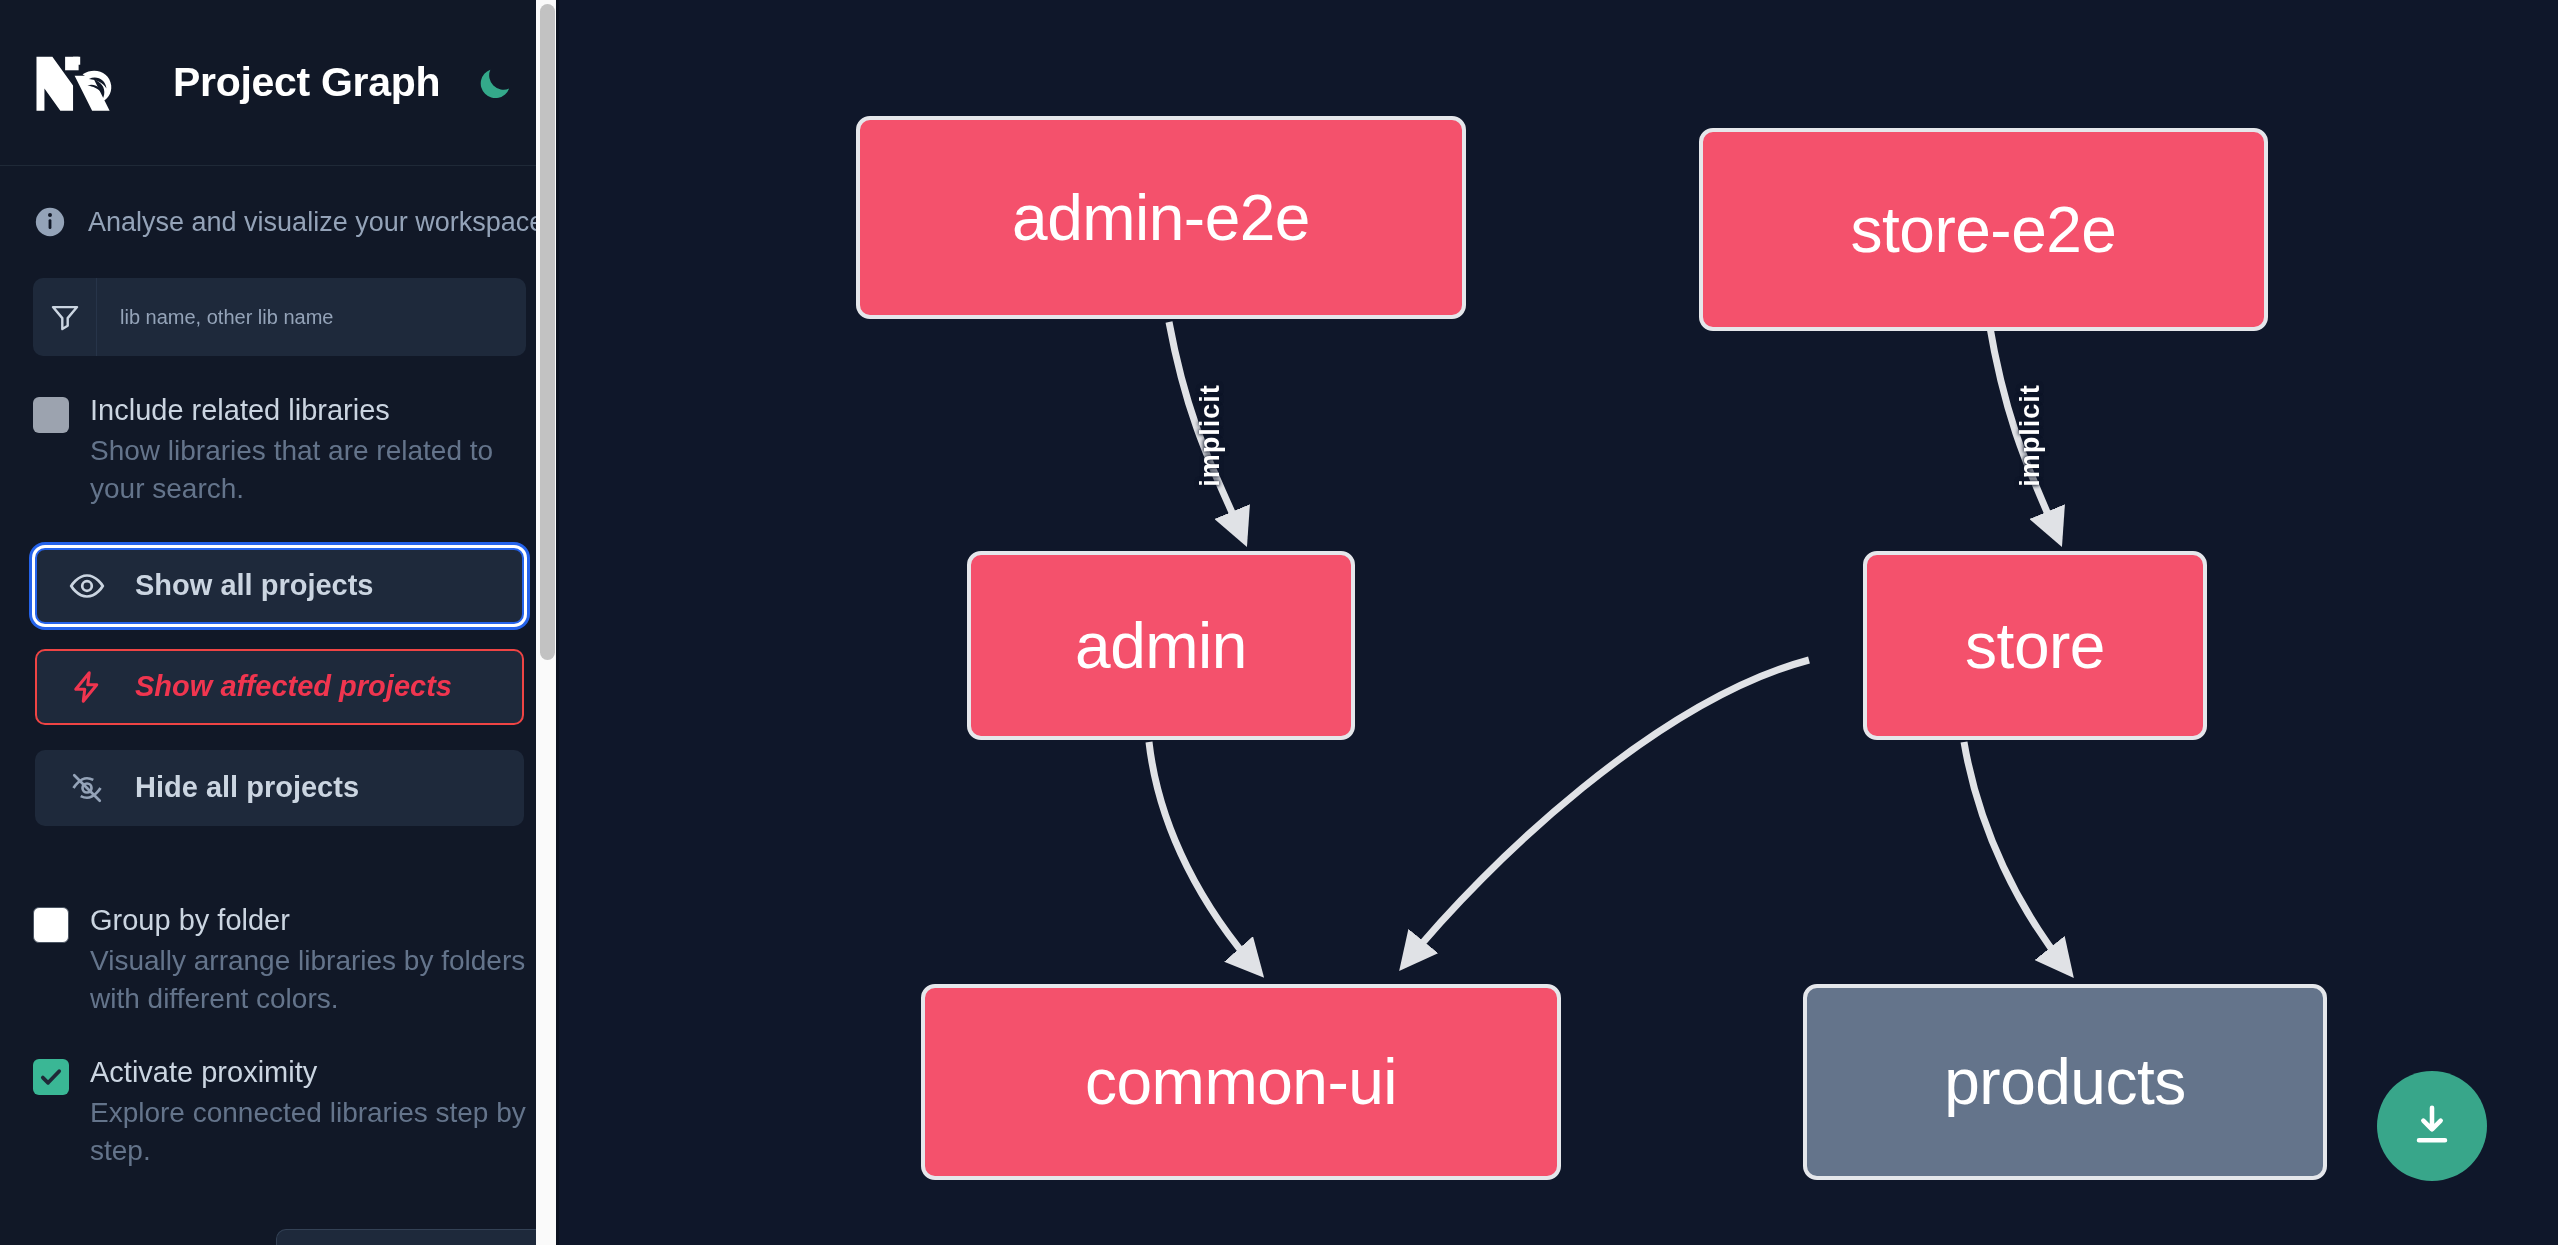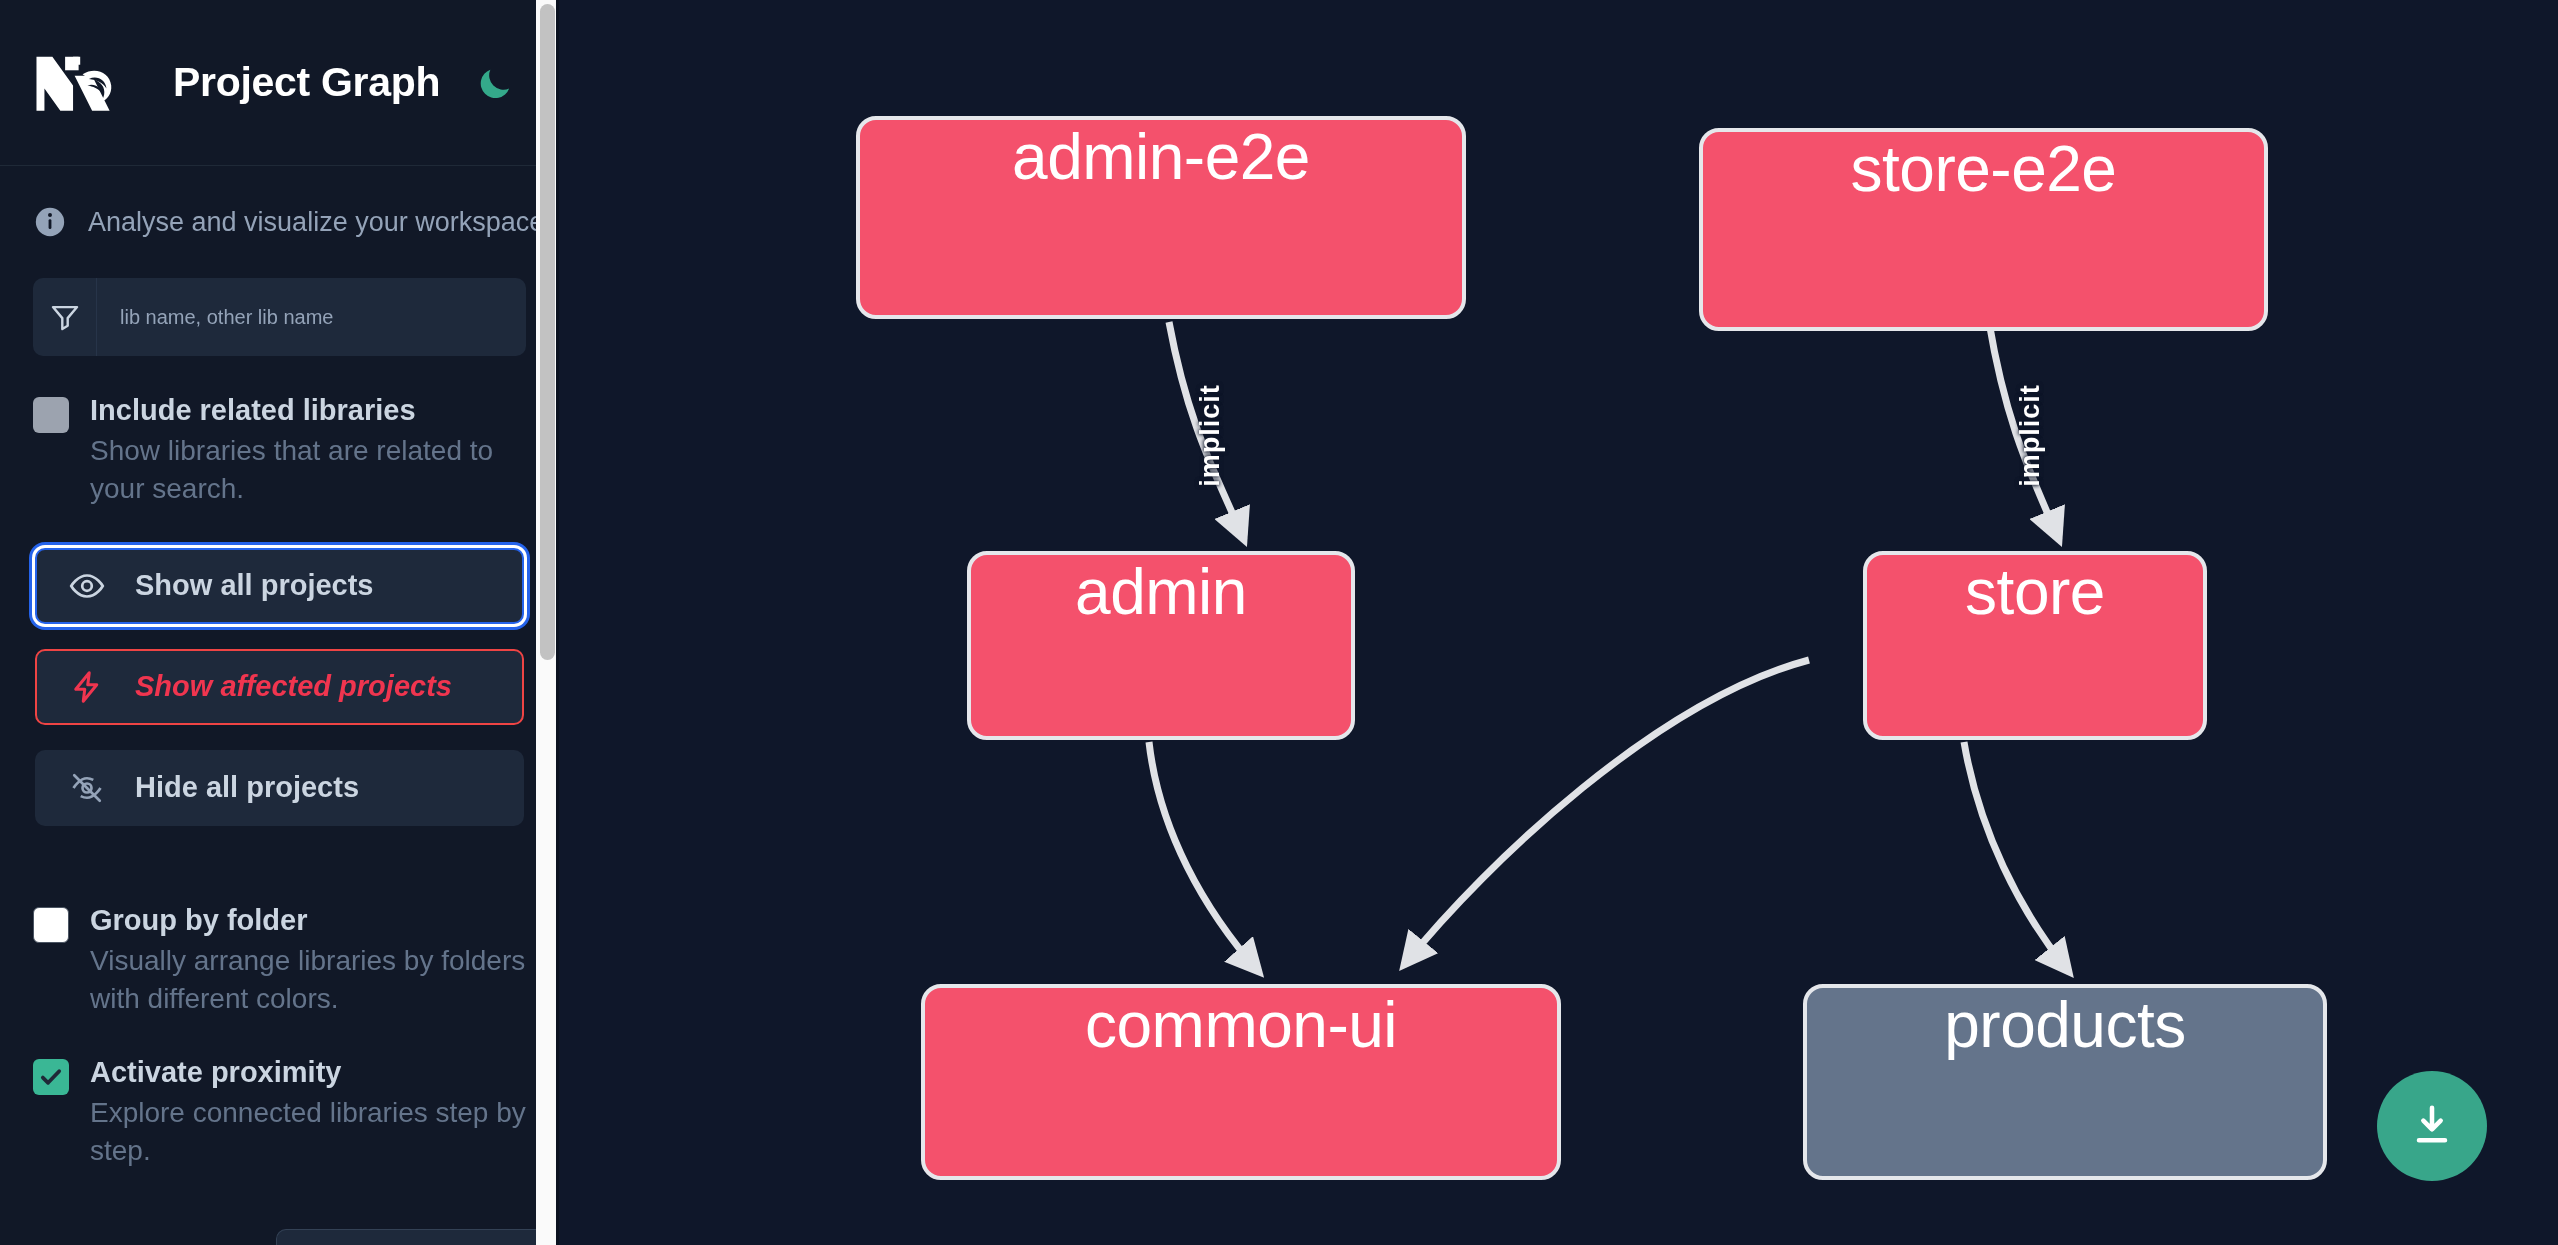--- a/index.html
+++ b/index.html
@@ -95,21 +95,21 @@
     position: relative;
   }
   .cb.gray { background: #9ca3af; }
   .cb.white { background: #ffffff; border: 1px solid #4b5563; }
   .cb.green { background: #3ab795; }
   .cb.green svg { position: absolute; inset: 0; margin: auto; }
   .opt-body { margin-left: 21px; }
   .opt-label {
     color: #cbd5e1;
     font-size: 29px;
-    font-weight: 700;
+    font-weight: 400;
     line-height: 1.25;
     white-space: nowrap;
   }
   .opt-desc {
     color: #64748b;
     font-size: 28px;
     line-height: 1.35;
     max-width: 440px;
     margin-top: 4px;
   }
@@ -172,23 +172,23 @@
     position: relative;
     flex: 1;
     height: 1245px;
     background: #0f172a;
     overflow: hidden;
   }
   #graph-svg { position: absolute; inset: 0; width: 100%; height: 100%; }
 
   .node {
     position: absolute;
-    border-radius: 20px;
+    border-radius: 14px;
     border: 4px solid #e5e7eb;
-    display: flex; justify-content: center;
+    display: flex; align-items: center; justify-content: center;
     color: #ffffff;
     font-size: 64px;
     letter-spacing: -0.5px;
     cursor: pointer;
     white-space: nowrap;
   }
   .node.affected { background: #f4516c; }
   .node.normal  { background: #64748b; }
 
   .edge-label {

